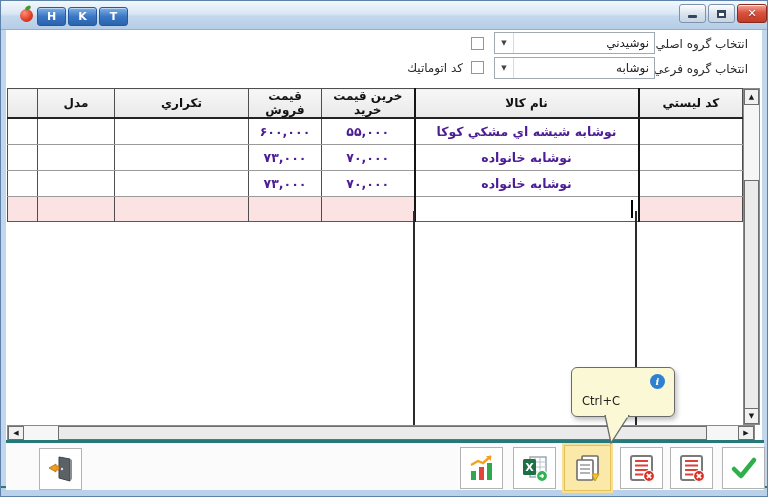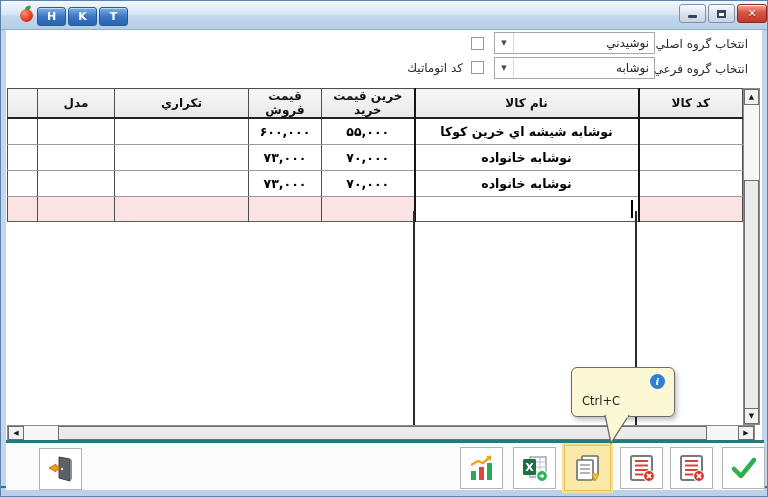--- a/index.html
+++ b/index.html
@@ -46,21 +46,21 @@
   .combo .arr{position:absolute;left:0;top:0;width:18px;height:100%;display:flex;align-items:center;justify-content:center;
     font-size:7px;color:#444;border-right:1px solid #d8dce1;}
   .chk{position:absolute;width:13px;height:13px;background:#fff;border:1px solid #8a98a8;box-sizing:border-box;}
   .chk-label{position:absolute;direction:rtl;font-size:12px;color:#2b2b2b;white-space:nowrap;}
 
   
   table.grid{position:absolute;left:6px;top:87px;border-collapse:collapse;table-layout:fixed;direction:rtl;
     width:735px;background:#fff;border:1px solid #5a5a5a;}
   table.grid th{height:22px;background:linear-gradient(#f7f7f7,#e9e9e9);font-size:12px;font-weight:700;color:#111;
     border:1px solid #4e4e4e;border-bottom:2px solid #222;padding:0;}
-  table.grid td{height:25px;font-size:12.5px;font-weight:700;color:#000000;text-align:center;
+  table.grid td{height:25px;font-size:12.5px;font-weight:700;color:#4c1d95;text-align:center;
     border-left:1px solid #4e4e4e;border-right:1px solid #4e4e4e;border-top:1px solid #9a9a9a;border-bottom:1px solid #9a9a9a;
     padding:0;background:#fff;overflow:hidden;white-space:nowrap;}
   table.grid .col-name{border-left:2px solid #151515;border-right:2px solid #151515;}
   table.grid td.num{letter-spacing:1px;}
   tr.row-new td{background:#fbe3e3;border-top:1px dotted #555;border-bottom:1px dotted #555;height:24px;}
   tr.row-new td.edit-cell{background:#fff;position:relative;}
   .caret{position:absolute;right:5px;top:3px;width:1.5px;height:18px;background:#000;}
   .col-line{position:absolute;width:2px;top:210px;height:214px;background:#2a2a2a;}
   .col-line.l1{left:412px;} .col-line.l2{left:634px;}
 
@@ -142,33 +142,33 @@
       <col style="width:104px">
         <col style="width:224px">
         <col style="width:93px">
         <col style="width:73px">
       <col style="width:134px">
         <col style="width:77px">
         <col style="width:30px">
     </colgroup>
     <thead>
       <tr>
-        <th>کد کالا</th>
+        <th>کد لیستي</th>
         <th class="col-name">نام کالا</th>
         <th>خرین قیمت خرید</th>
         <th>قیمت فروش</th>
         <th>تکراري</th>
         <th>مدل</th>
         <th></th>
       </tr>
     </thead>
     <tbody>
       <tr>
         <td></td>
-        <td class="col-name">نوشابه شیشه اي خرین کوکا</td>
+        <td class="col-name">نوشابه شیشه اي مشکي کوکا</td>
         <td class="num">۵۵,۰۰۰</td>
         <td class="num">۶۰۰,۰۰۰</td>
         <td></td>
         <td></td>
         <td></td>
       </tr>
       <tr>
         <td></td>
         <td class="col-name">نوشابه خانواده</td>
         <td class="num">۷۰,۰۰۰</td>

